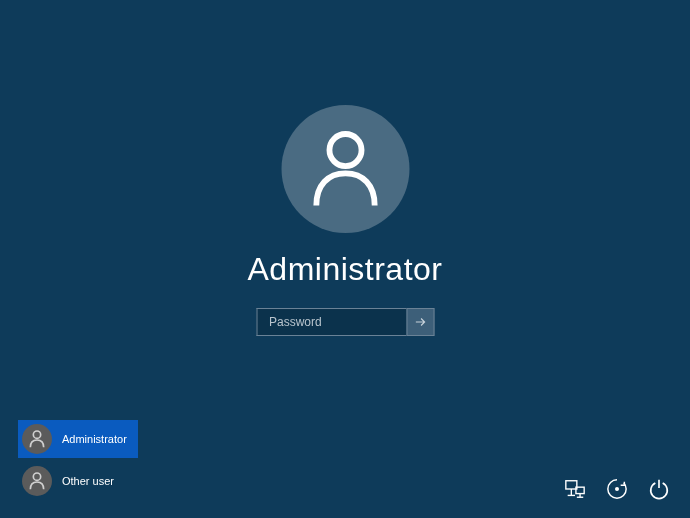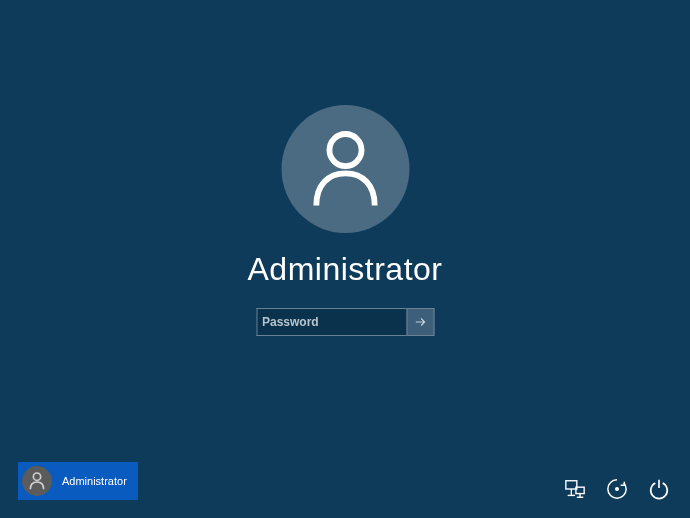--- a/index.html
+++ b/index.html
@@ -49,24 +49,23 @@
       display: flex;
       align-items: stretch;
       height: 28px;
     }
     .password-input {
       width: 150px;
       background: rgba(0,0,0,0.15);
       border: 1px solid #6a8296;
       border-right: none;
       color: #fff;
-      padding: 0 5px;
+      padding: 0 12px;
       font-size: 12px;
       outline: none;
-      font-weight: bold;
     }
     .password-input::placeholder {
       color: #b8c4cd;
     }
     .submit-btn {
       width: 28px;
       background: #3d5f79;
       border: 1px solid #6a8296;
       display: flex;
       align-items: center;
@@ -157,20 +156,29 @@
 <div class="user-list">
   <div class="user-tile selected">
     <div class="avatar-small">
       <svg viewBox="0 0 48 54">
         <circle cx="24" cy="14" r="11" fill="none" stroke="#d0d0d0" stroke-width="5"></circle>
         <path d="M 4 52 C 4 38 12 30 24 30 C 36 30 44 38 44 52" fill="none" stroke="#d0d0d0" stroke-width="5"></path>
       </svg>
     </div>
     <span class="user-tile-label">Administrator</span>
   </div>
+  <div class="user-tile">
+    <div class="avatar-small">
+      <svg viewBox="0 0 48 54">
+        <circle cx="24" cy="14" r="11" fill="none" stroke="#d0d0d0" stroke-width="5"></circle>
+        <path d="M 4 52 C 4 38 12 30 24 30 C 36 30 44 38 44 52" fill="none" stroke="#d0d0d0" stroke-width="5"></path>
+      </svg>
+    </div>
+    <span class="user-tile-label">Other user</span>
+  </div>
 </div>
 
 <div class="bottom-icons">
   <div class="icon-btn">
     <svg viewBox="0 0 24 24">
       <rect x="2" y="3" width="12" height="9" fill="none" stroke="#ffffff" stroke-width="1.5"></rect>
       <rect x="13" y="10" width="9" height="7" fill="none" stroke="#ffffff" stroke-width="1.5"></rect>
       <line x1="8" y1="12" x2="8" y2="19" stroke="#ffffff" stroke-width="1.5"></line>
       <line x1="4" y1="19" x2="12" y2="19" stroke="#ffffff" stroke-width="1.5"></line>
       <line x1="17.5" y1="17" x2="17.5" y2="21" stroke="#ffffff" stroke-width="1.5"></line>

